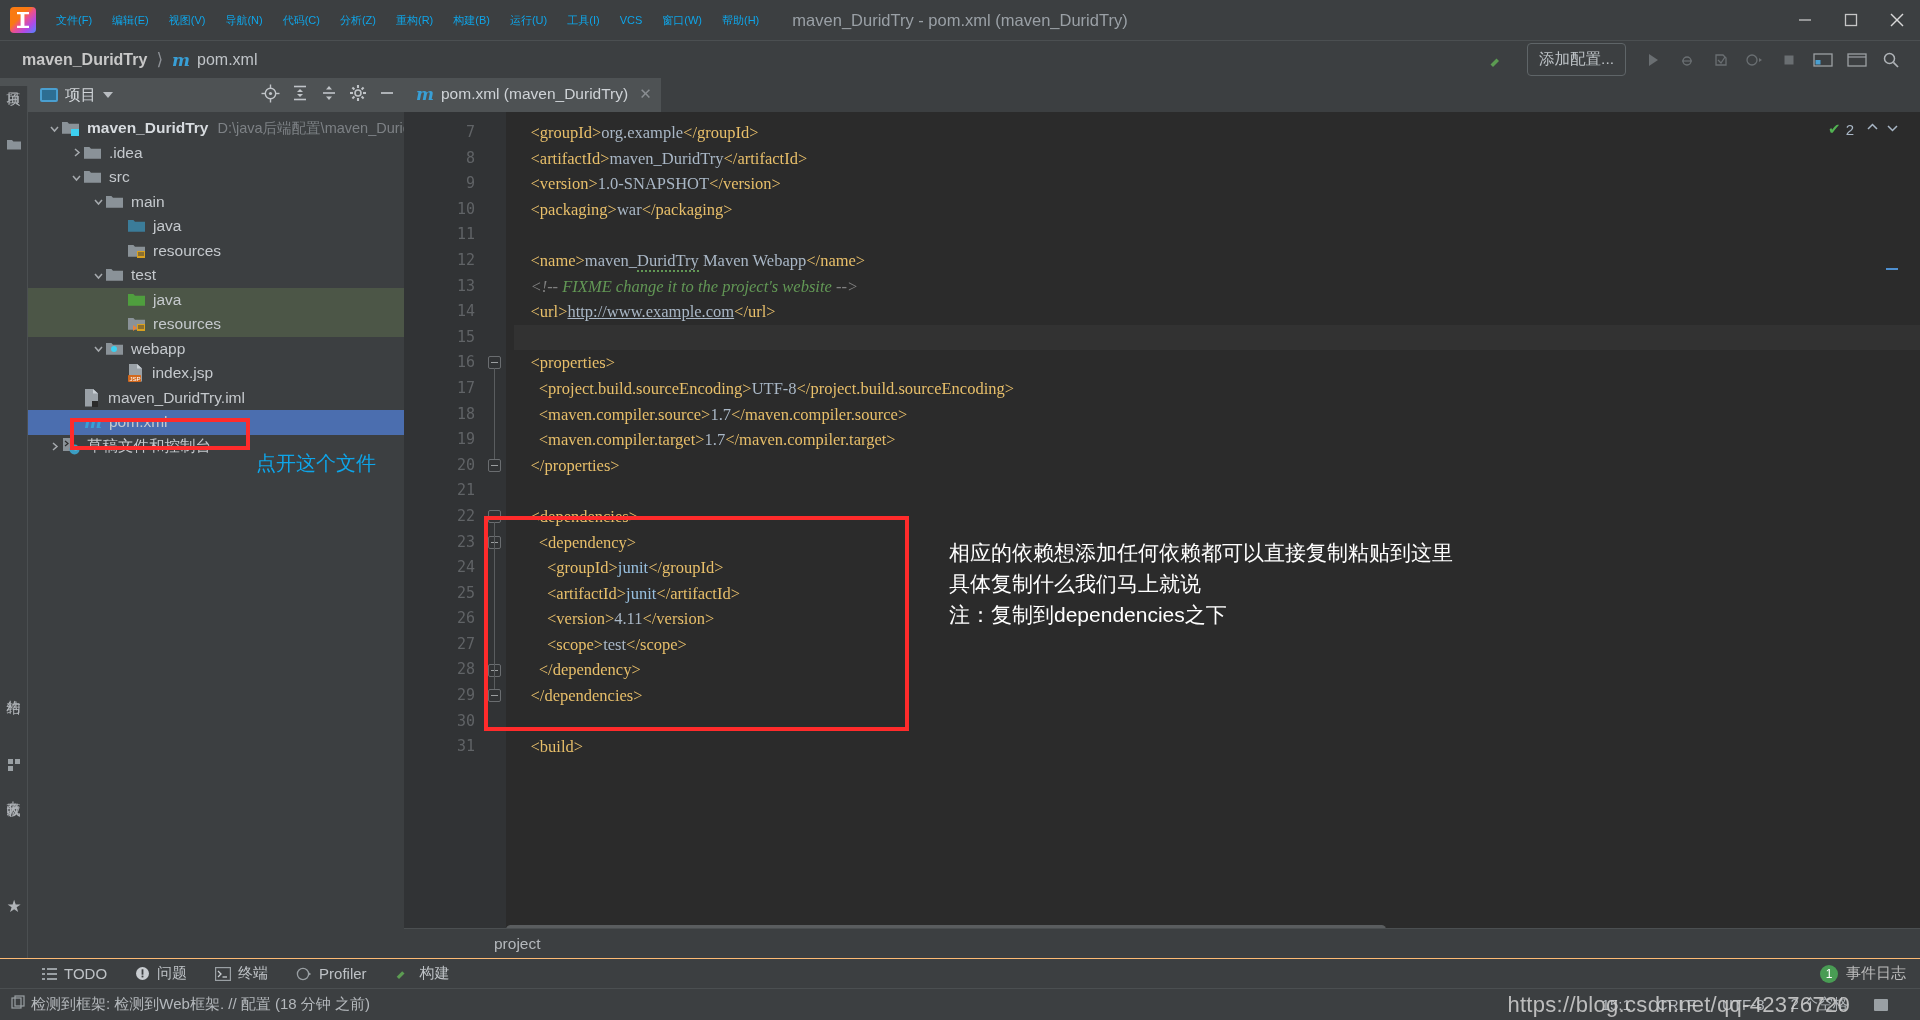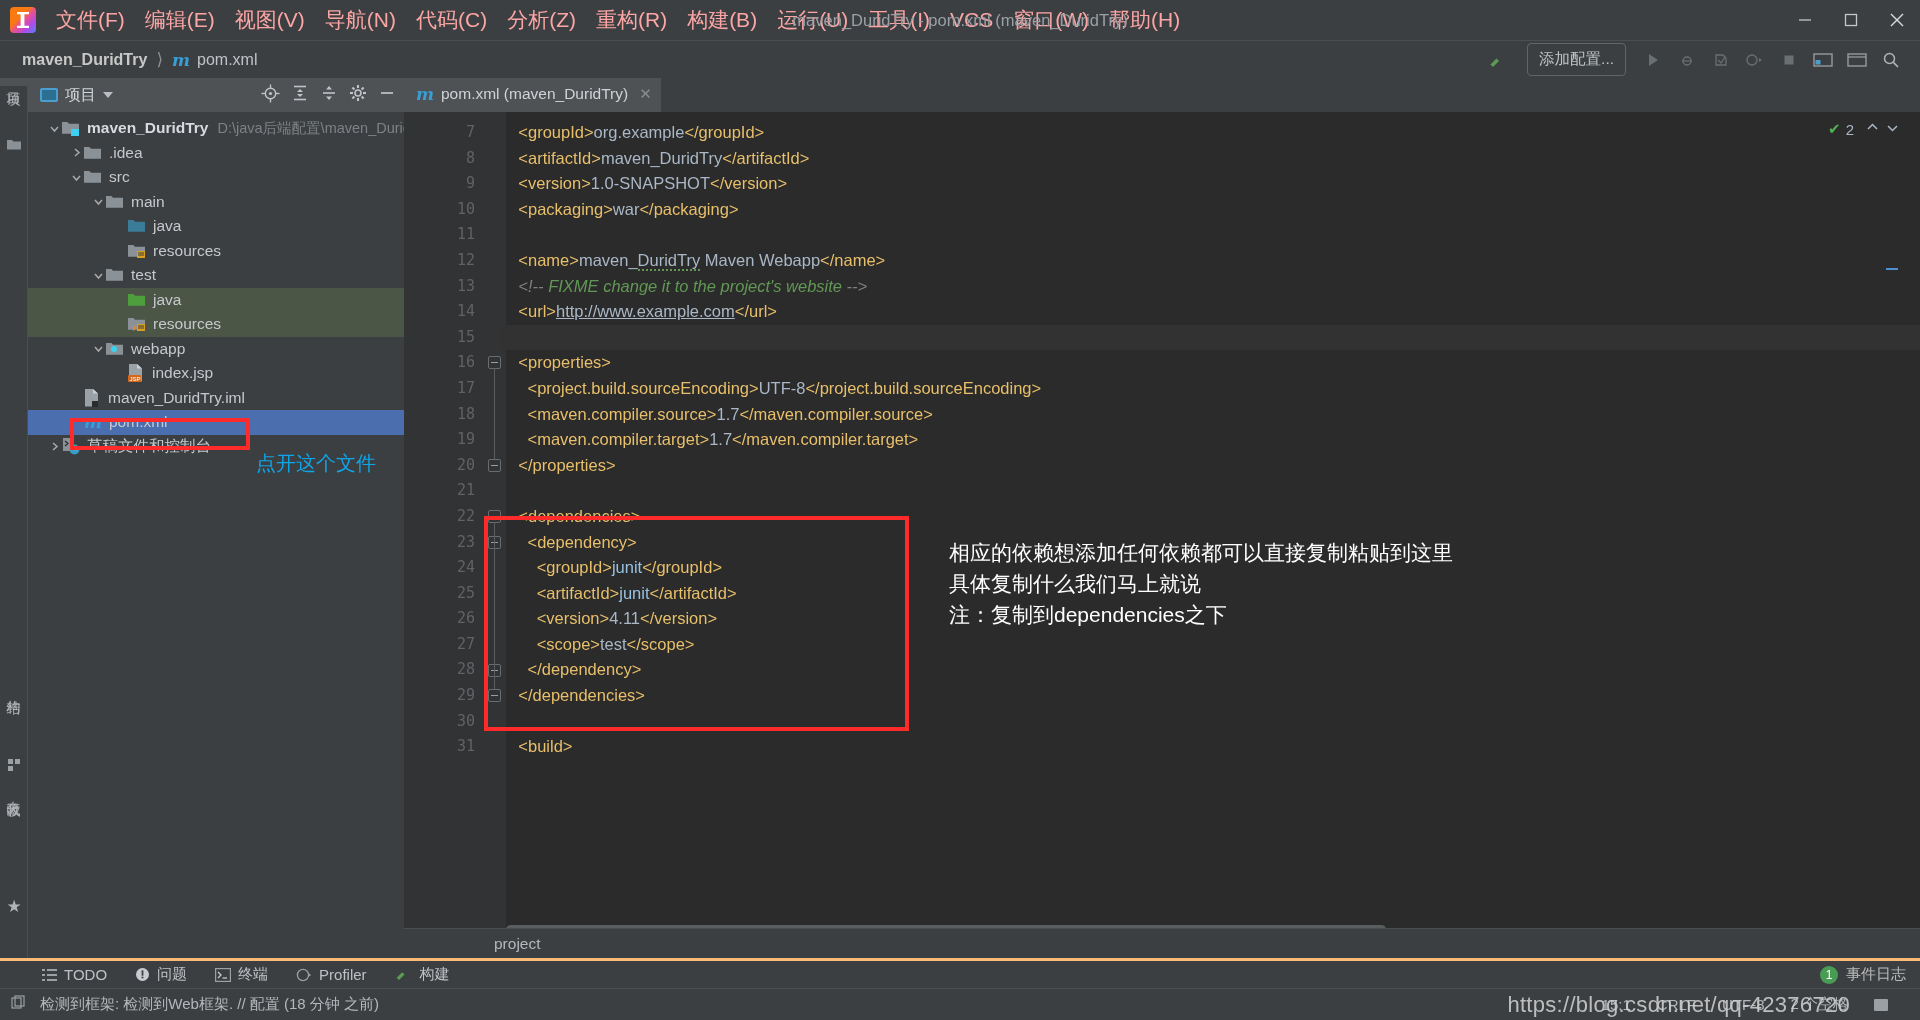--- a/index.html
+++ b/index.html
@@ -23,21 +23,21 @@
     background:linear-gradient(135deg,#f97a12 0%,#f97a12 38%,#ed518a 52%,#b14ae8 75%,#4f86ff 100%);
     flex:0 0 auto;
   }
   .ij-logo::after{
     content:""; position:absolute; left:7px; top:5px; width:12px; height:16px;
     background:#ffffff;
     clip-path: polygon(0 0,100% 0,100% 14%,62% 14%,62% 86%,100% 86%,100% 100%,0 100%,0 86%,30% 86%,30% 14%,0 14%);
   }
   .menu { display:flex; align-items:center; height:40px; }
   .menu-item {
-    font-size:21px; color:#fca5a5; padding:0 10px; line-height:40px;
+    font-size:11px; color:#0ea5e9; padding:0 10px; line-height:40px;
     white-space:nowrap; cursor:default;
   }
   .win-title {
     position:absolute; left:0; right:0; top:0; height:40px; line-height:40px;
     text-align:center; font-size:16.5px; color:#9aa0a6; pointer-events:none;
   }
   .win-ctrls { position:absolute; right:0; top:0; height:40px; display:flex; align-items:center; }
   .win-btn { width:46px; height:40px; display:flex; align-items:center; justify-content:center; color:#c6c6c6; }
   .win-btn svg { display:block; }
 
@@ -125,22 +125,22 @@
     background:#313335; border-right:0; text-align:right;
   }
   .gutterline { height:25.6px; line-height:25.6px; padding-right:9px; color:#606366; font-size:15px;
     font-family:"DejaVu Sans Mono","Liberation Mono",monospace; }
   .foldcol { position:absolute; left:80px; top:0; width:22px; height:100%; background:#313335; }
   .foldmark { position:absolute; left:4px; width:13px; height:13px; border:1px solid #6a6d70; border-radius:2px; background:#313335; }
   .foldmark::after{ content:""; position:absolute; left:2px; top:5px; width:7px; height:1px; background:#9a9d9f; }
   .foldline { position:absolute; left:10px; width:1px; background:#5a5d5f; }
 
   .codearea {
-    position:absolute; left:96px; top:0; right:0; height:100%;
-    font-family:Liberation Sans, sans-serif; font-size:16.5px;
+    position:absolute; left:110px; top:0; right:0; height:100%;
+    font-family:Liberation Serif, serif; font-size:16.5px;
   }
   .cline { height:25.6px; line-height:25.6px; white-space:pre; color:#a9b7c6; padding-left:0; }
   .cline.cur { background:#323232; }
   .tag { color:#e8bf6a; }
   .txt { color:#a9b7c6; }
   .cmt { color:#629755; font-style:italic; }
   .cmt-d { color:#808080; font-style:italic; }
   .lnk { color:#a9b7c6; text-decoration:underline; }
   .junit { color:#98c0e0; }
   .wavy { border-bottom:2px dotted #629755; }
@@ -159,35 +159,35 @@
   .scroll-v-mark{ position:absolute; right:22px; width:12px; height:2px; background:#4e8fd0;}
   .projbar {
     position:absolute; left:404px; top:928px; width:1516px; height:30px;
     background:#3c3f41; display:flex; align-items:center; padding-left:90px;
     font-size:15.5px; color:#b4b8bc; border-top:1px solid #4b4f51;
   }
 
   
   .bottombar {
     position:absolute; left:0; top:958px; width:1920px; height:30px;
-    background:#3c3f41; display:flex; align-items:center; border-top:3px solid #fdba74;
+    background:#3c3f41; display:flex; align-items:center; border-top:1px solid #fdba74;
   }
   .bslot { display:flex; align-items:center; gap:7px; padding:0 14px; font-size:15px; color:#bec2c6;}
   .bright { margin-left:auto; display:flex; align-items:center; gap:8px; padding-right:14px; font-size:15px; }
   .greenbadge {
     width:18px;height:18px;border-radius:50%;background:#499c54;color:#fff;
     font-size:12px;display:flex;align-items:center;justify-content:center;
   }
   
   .statusbar {
     position:absolute; left:0; top:988px; width:1920px; height:32px;
     background:#3c3f41; display:flex; align-items:center; border-top:1px solid #4b4f51;
     font-size:15px; color:#b4b8bc;
   }
-  .sb-left { display:flex; gap:14px; padding-left:10px; }
+  .sb-left { display:flex; gap:5px; padding-left:10px; }
   .sb-right { margin-left:auto; display:flex; align-items:center; gap:26px; padding-right:32px; }
   .watermark {
     position:absolute; right:70px; top:992px; font-size:22px; color:#cfcfcf; opacity:.88;
     letter-spacing:.3px; z-index:30; pointer-events:none;
   }
   .sq-gray{width:14px;height:12px;background:#9aa0a4;border-radius:1px;}
 </style>
 </head>
 <body>
 

